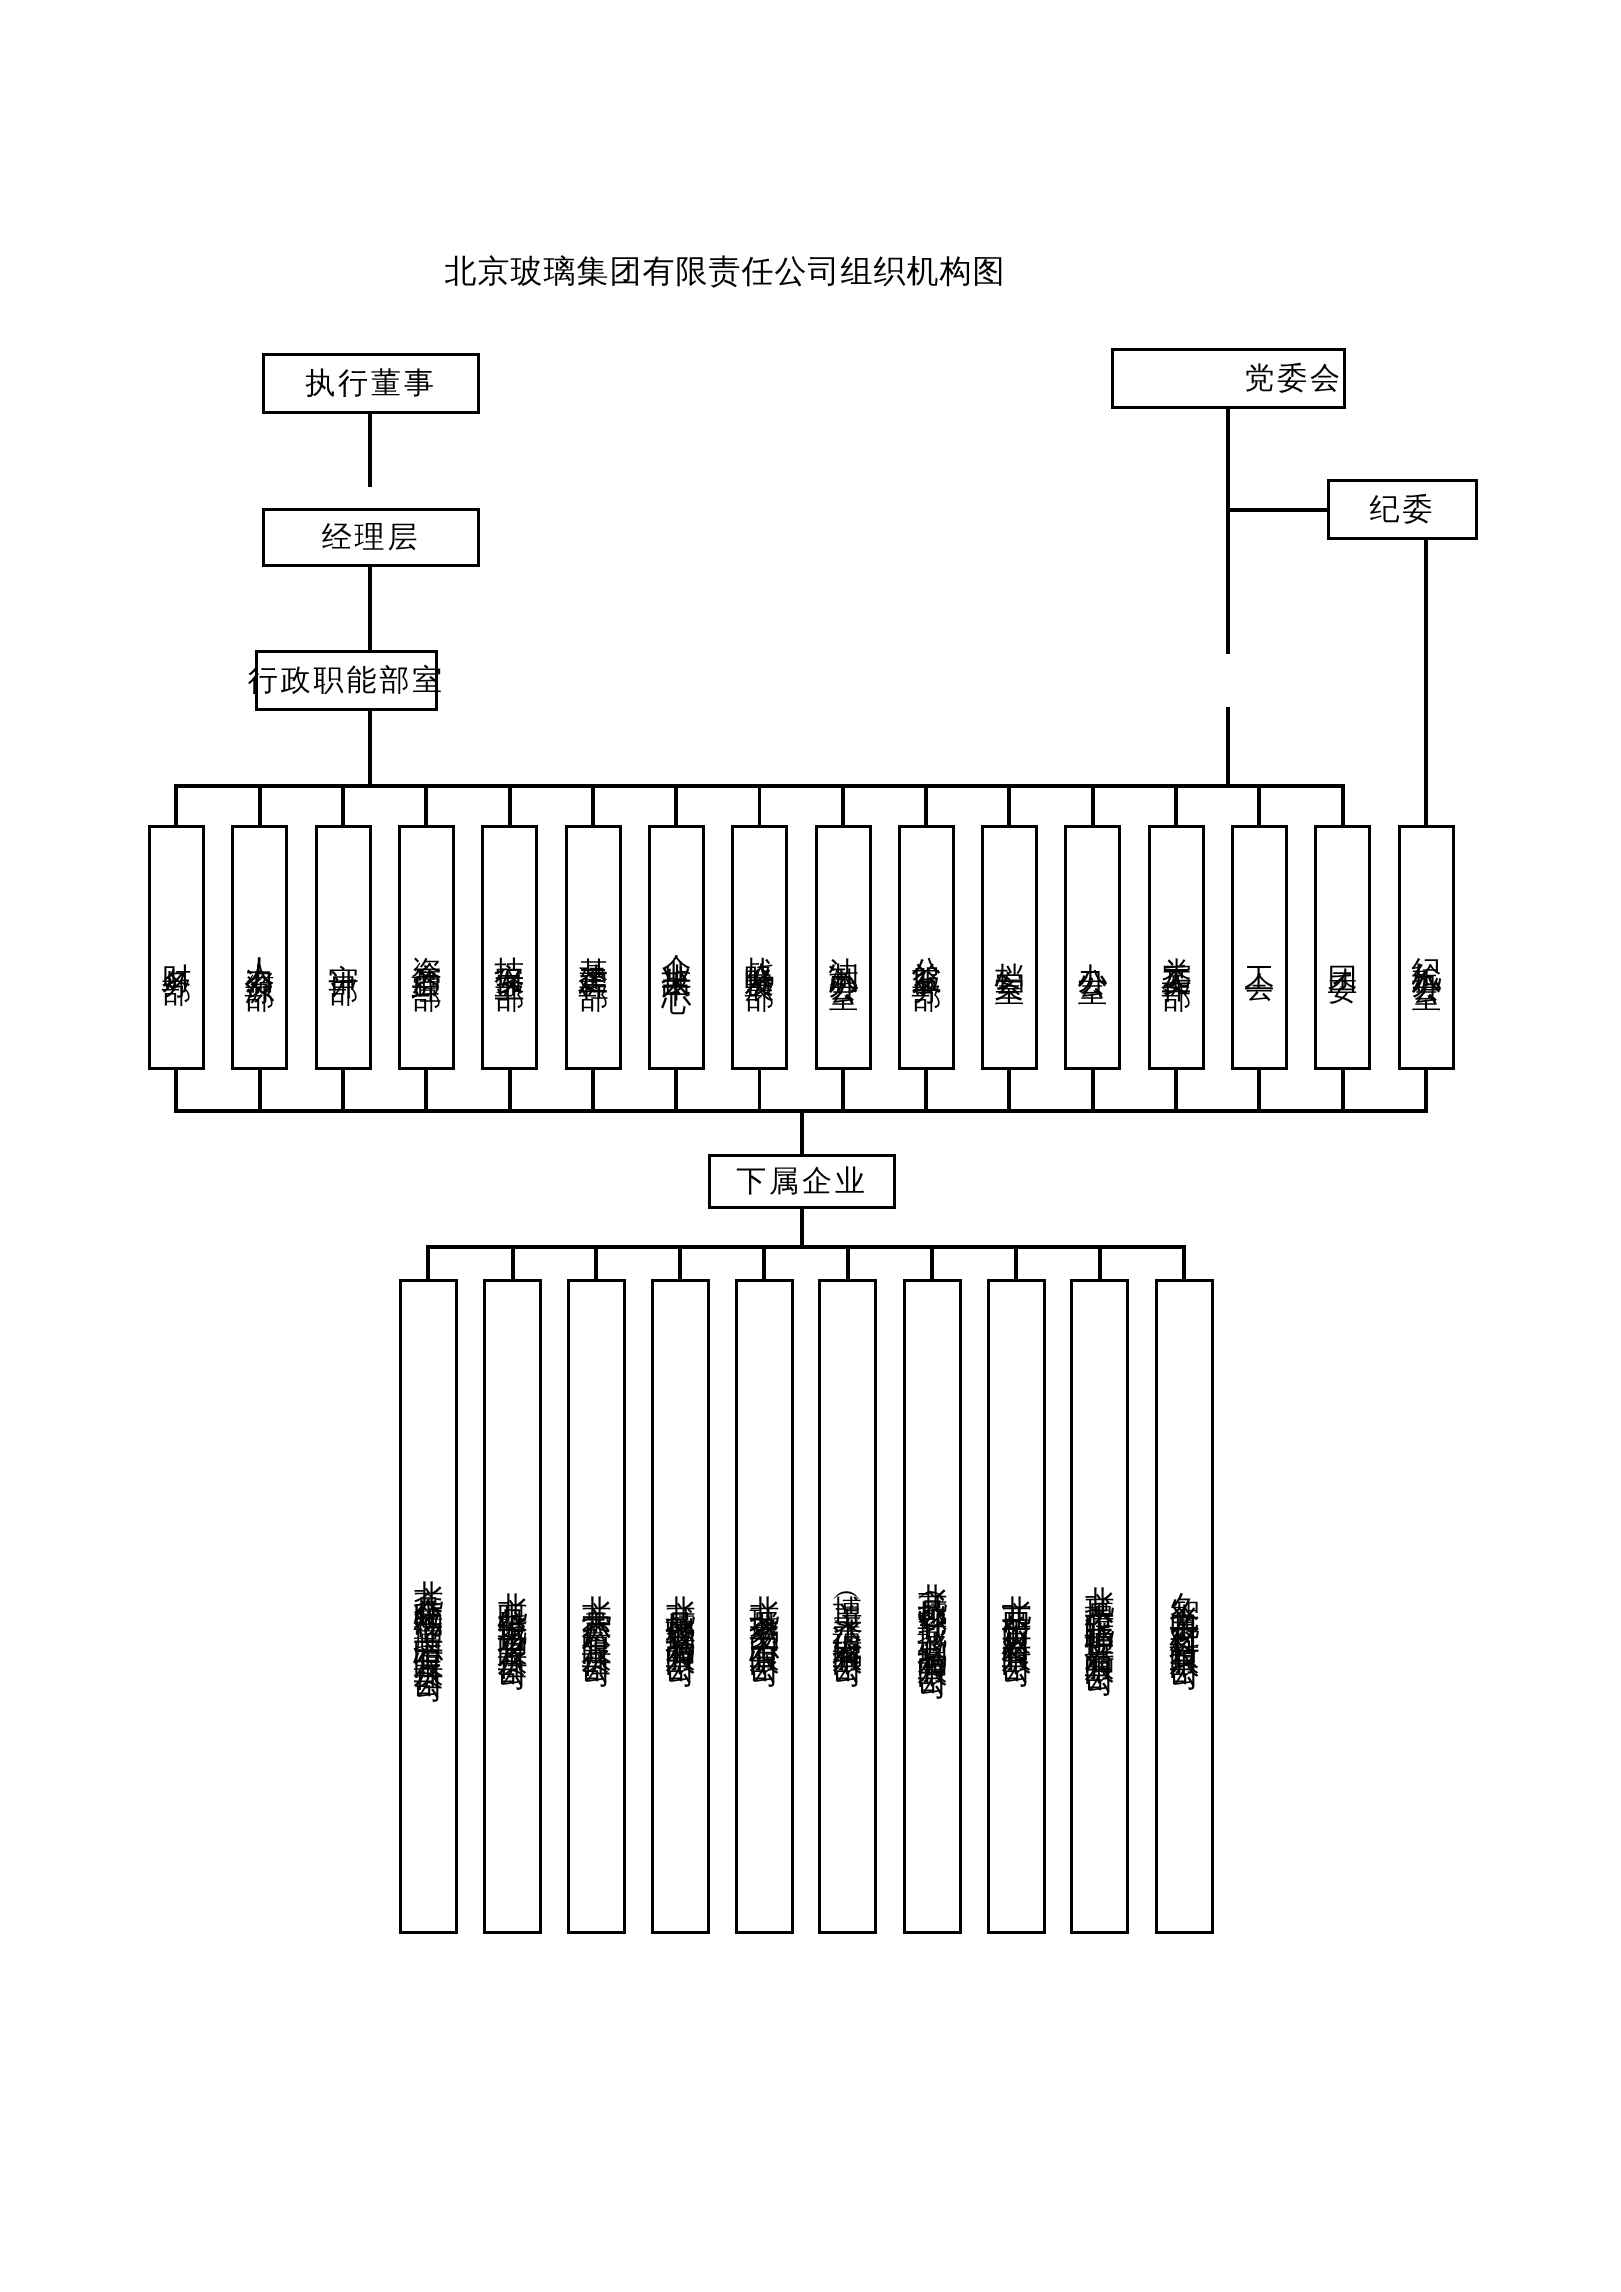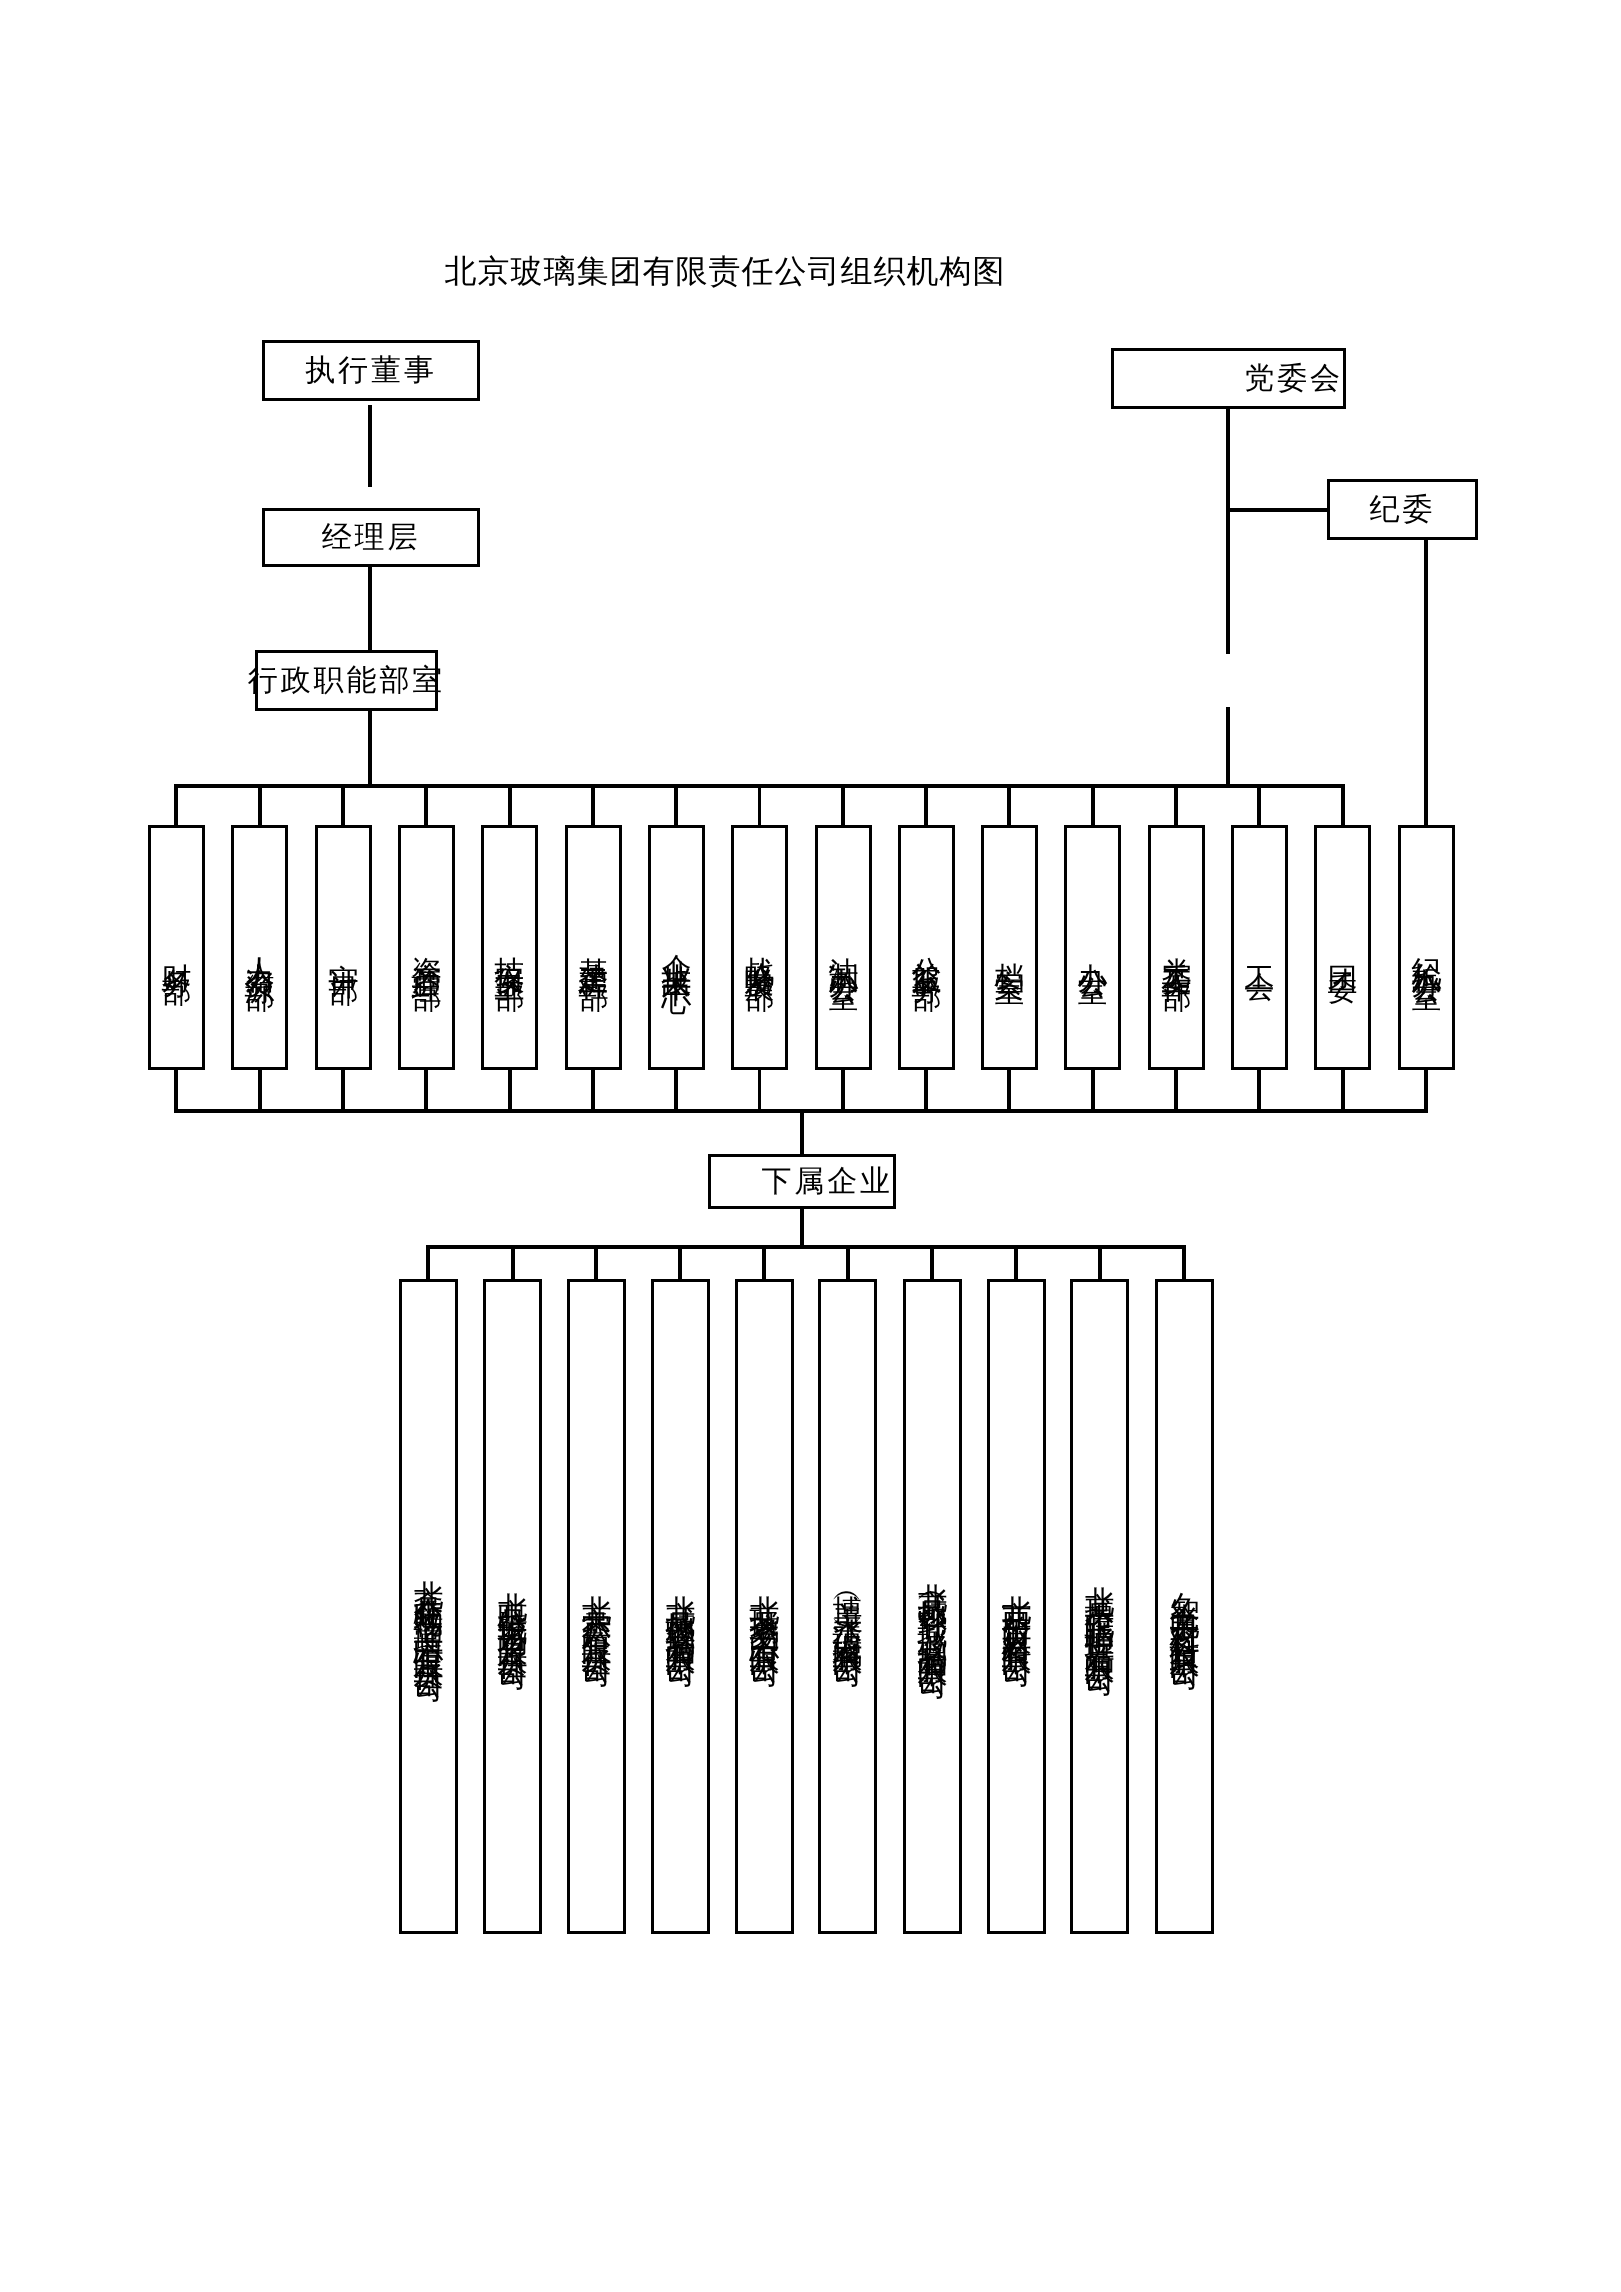--- a/index.html
+++ b/index.html
@@ -112,21 +112,21 @@
     <line x1="780" y1="1270" x2="780" y2="1309"></line>
     <line x1="865" y1="1270" x2="865" y2="1309"></line>
     <line x1="951" y1="1270" x2="951" y2="1309"></line>
     <line x1="1037" y1="1270" x2="1037" y2="1309"></line>
     <line x1="1122" y1="1270" x2="1122" y2="1309"></line>
     <line x1="1208" y1="1270" x2="1208" y2="1309"></line>
   </svg>
 
   <div class="title">北京玻璃集团有限责任公司组织机构图</div>
 
-  <div class="box hbox" style="left:262px; top:340px; width:218px; height:61px;">
+  <div class="box hbox" style="left:262px; top:353px; width:218px; height:61px;">
     <span>执行董事</span>
   </div>
 
   <div class="box hbox" style="left:1111px; top:348px; width:235px; height:61px;justify-content:flex-end;">
     <span>党委会</span>
   </div>
 
   <div class="box hbox" style="left:262px; top:508px; width:218px; height:59px;">
     <span>经理层</span>
   </div>
@@ -182,21 +182,21 @@
   <div class="box vbox dept" style="left:1231px;">
     <span>工会</span>
   </div>
   <div class="box vbox dept" style="left:1314px;">
     <span>团委</span>
   </div>
   <div class="box vbox dept" style="left:1398px;">
     <span>纪检办公室</span>
   </div>
 
-  <div class="box hbox" style="left:708px; top:1154px; width:188px; height:55px;justify-content:flex-end;">
+  <div class="box hbox" style="left:708px; top:1154px; width:188px; height:55px;">
     <span>下属企业</span>
   </div>
 
   <div class="box vbox sub" style="left:399px;">
     <span>北京鑫企旺物业管理中心有限责任公司</span>
   </div>
   <div class="box vbox sub" style="left:483px;">
     <span>北京眼镜城市场有限责任公司</span>
   </div>
   <div class="box vbox sub" style="left:567px;">

